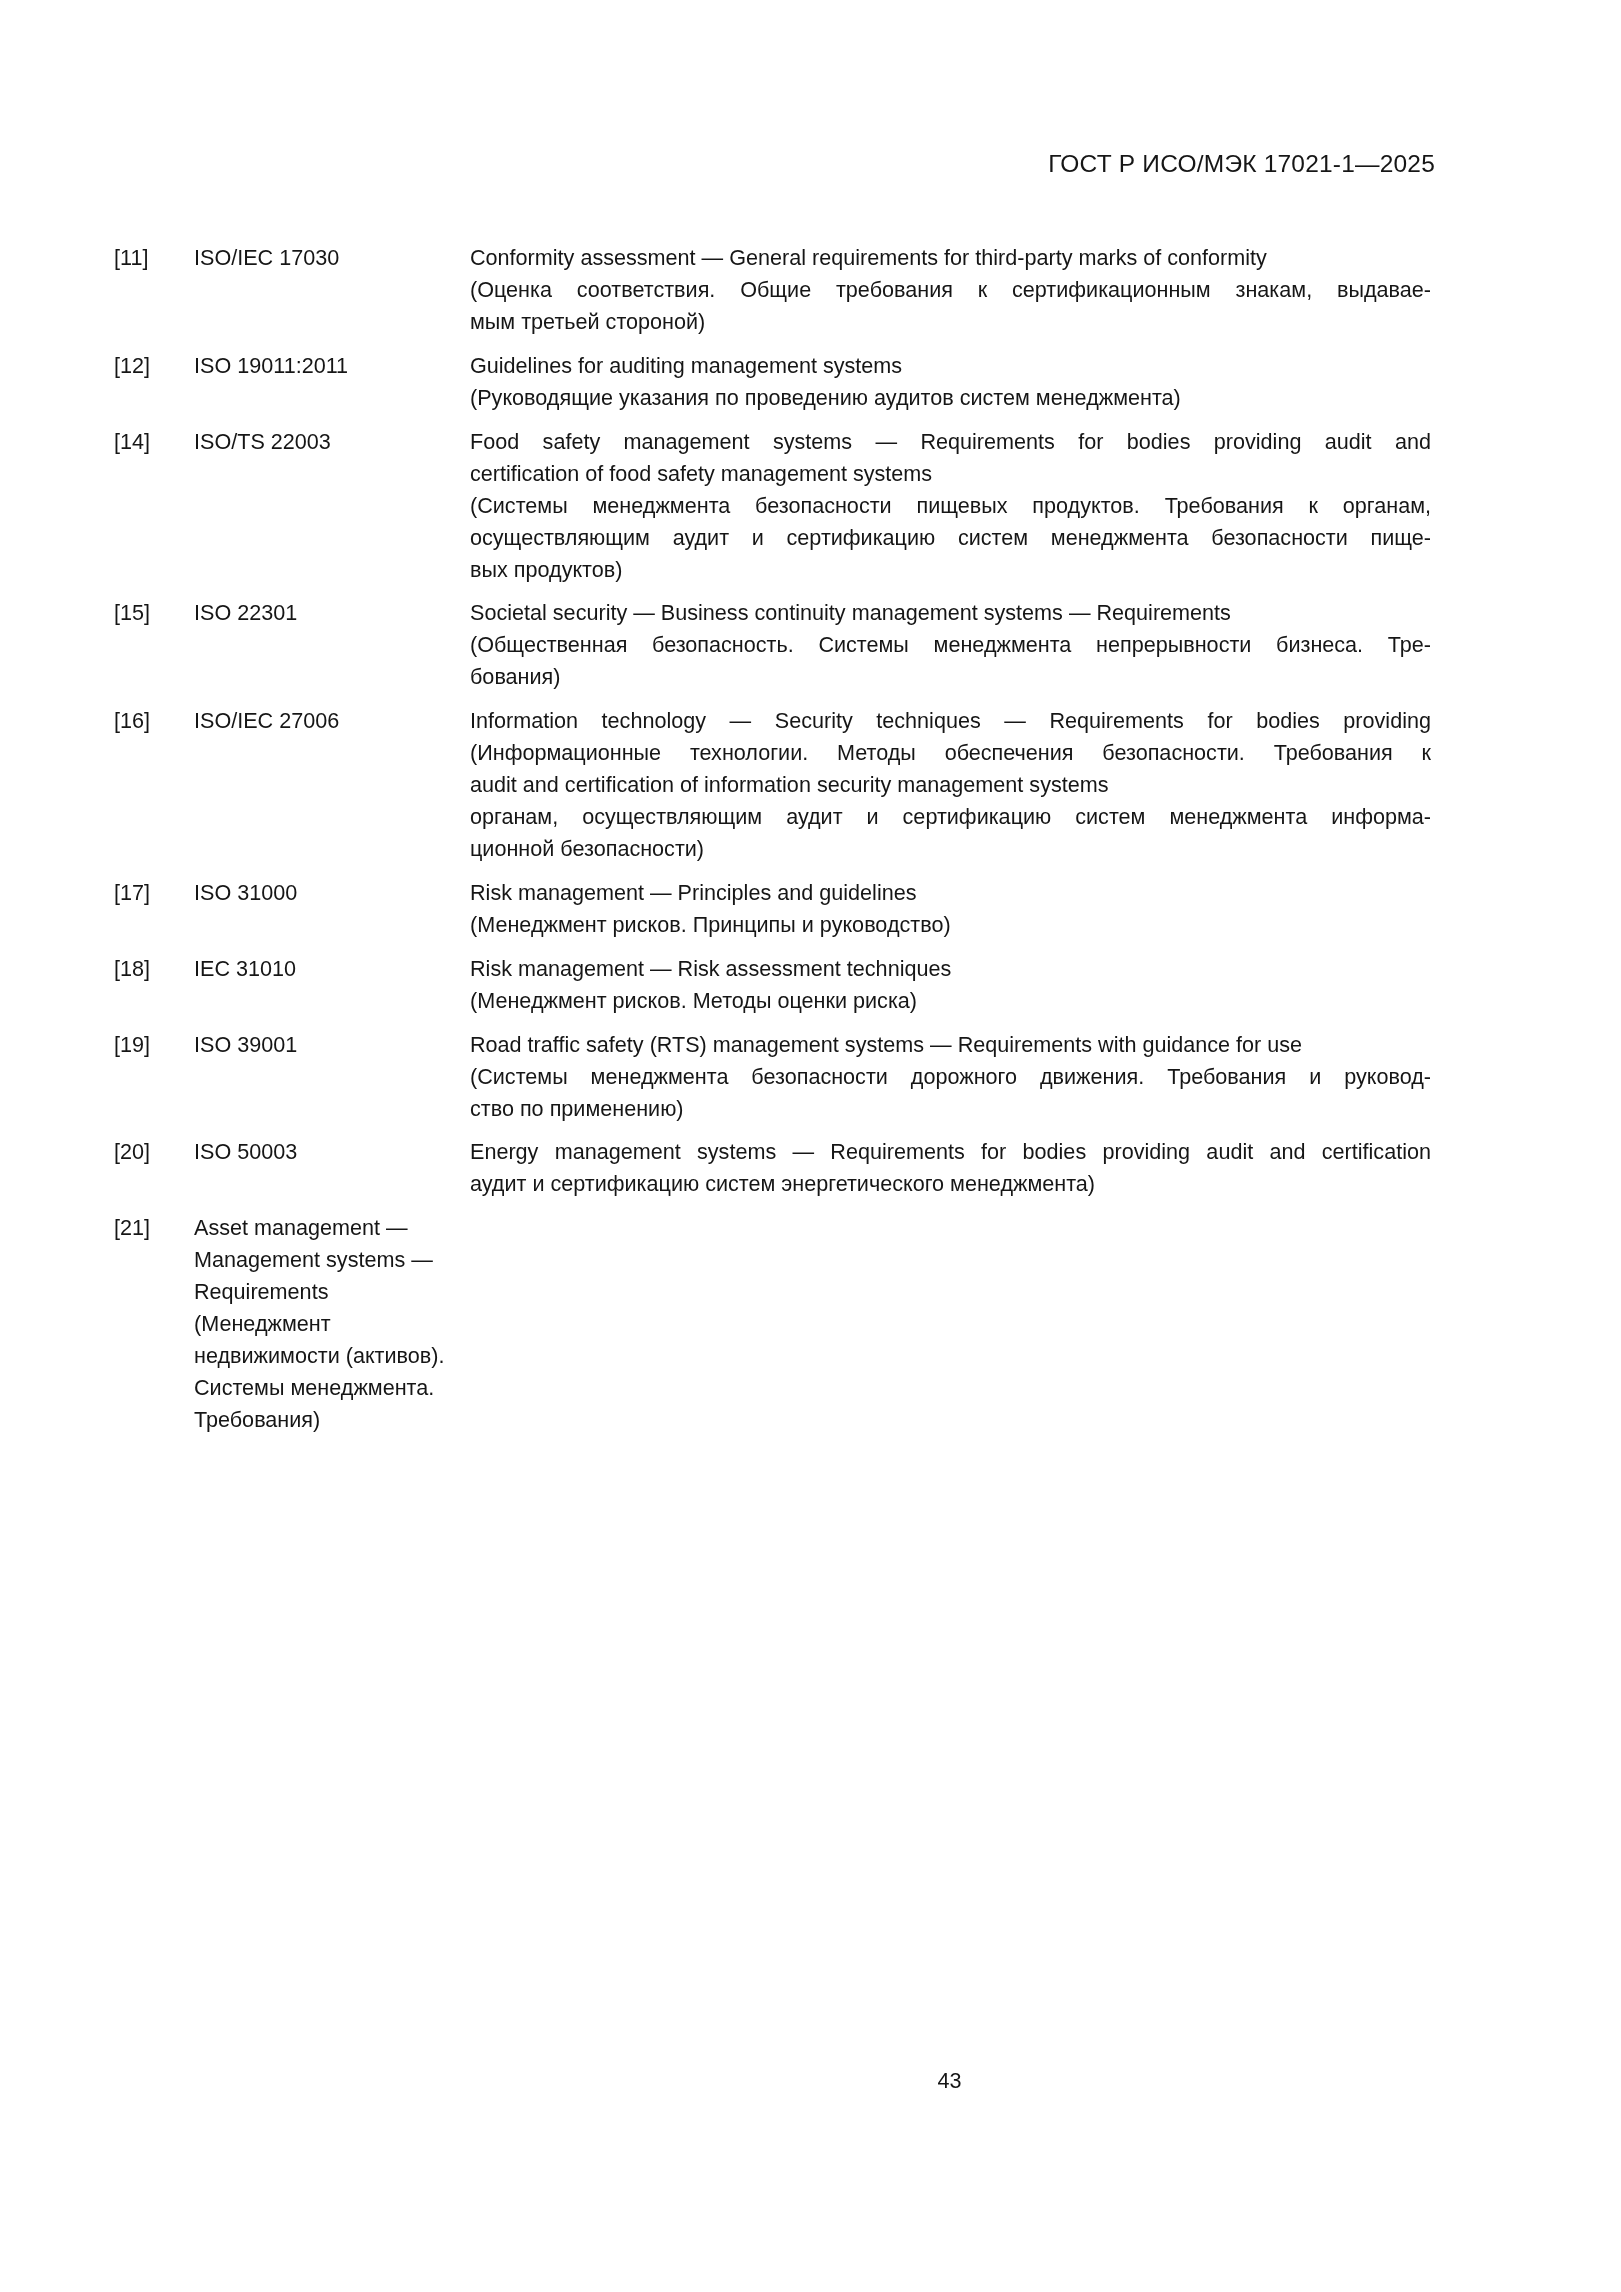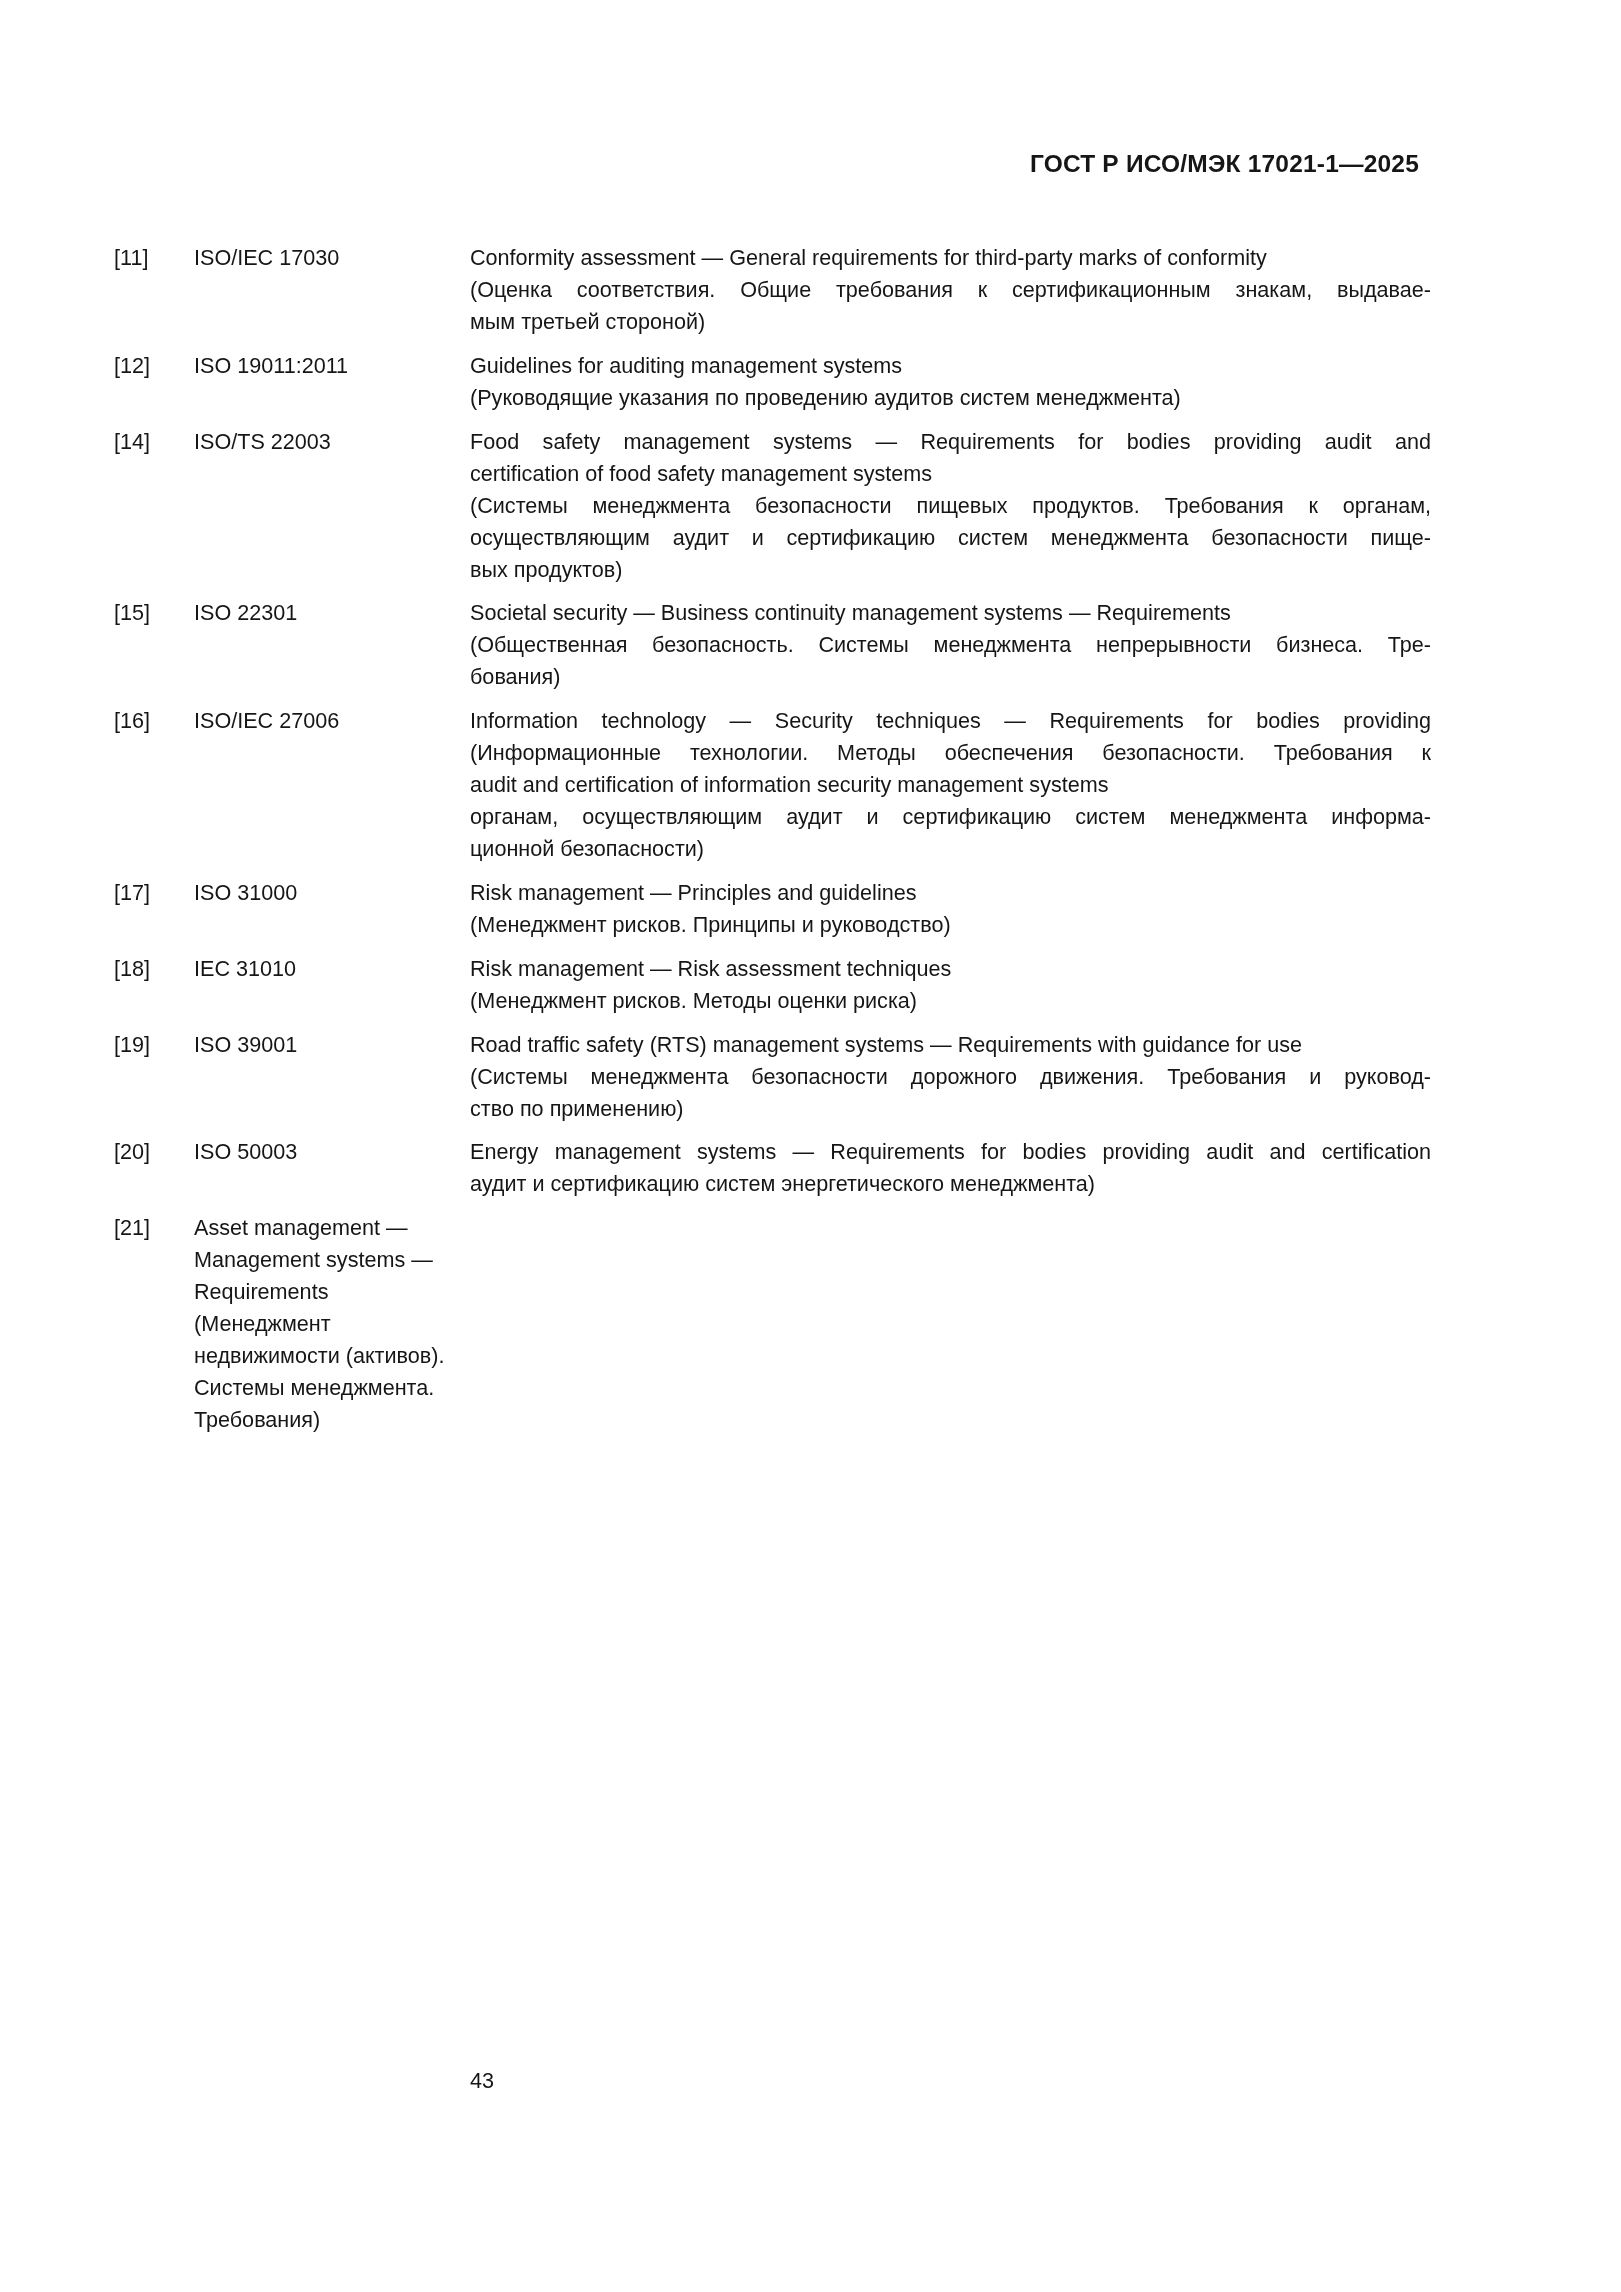--- a/index.html
+++ b/index.html
@@ -10,24 +10,24 @@
     background: #ffffff;
     font-family: "Liberation Sans", "DejaVu Sans", sans-serif;
     color: #161616;
     margin: 0 auto;
     overflow: hidden;
   }
   .header {
     position: absolute;
     top: 150px;
     left: 470px;
-    right: 202px;
+    right: 186px;
     text-align: right;
     font-size: 24.5px;
-    font-weight: 700;
+    font-weight: 400;
     letter-spacing: 0.2px;
     white-space: nowrap;
   }
   .bib {
     position: absolute;
     top: 242px;
     left: 114px;
     width: 1317px;
   }
   .entry {
@@ -41,21 +41,21 @@
   .desc .line { min-height: 32px; }
   .desc .stretch {
     text-align: justify;
     text-align-last: justify;
   }
   .page-number {
     position: absolute;
     top: 2068px;
     left: 470px;
     right: 192px;
-    text-align: left;
+    text-align: center;
     font-size: 21.6px;
   }
 </style>
 </head>
 <body>
 
 <div class="page">
   <div class="header">ГОСТ Р ИСО/МЭК 17021-1—2025</div>
 
   <div class="bib">

